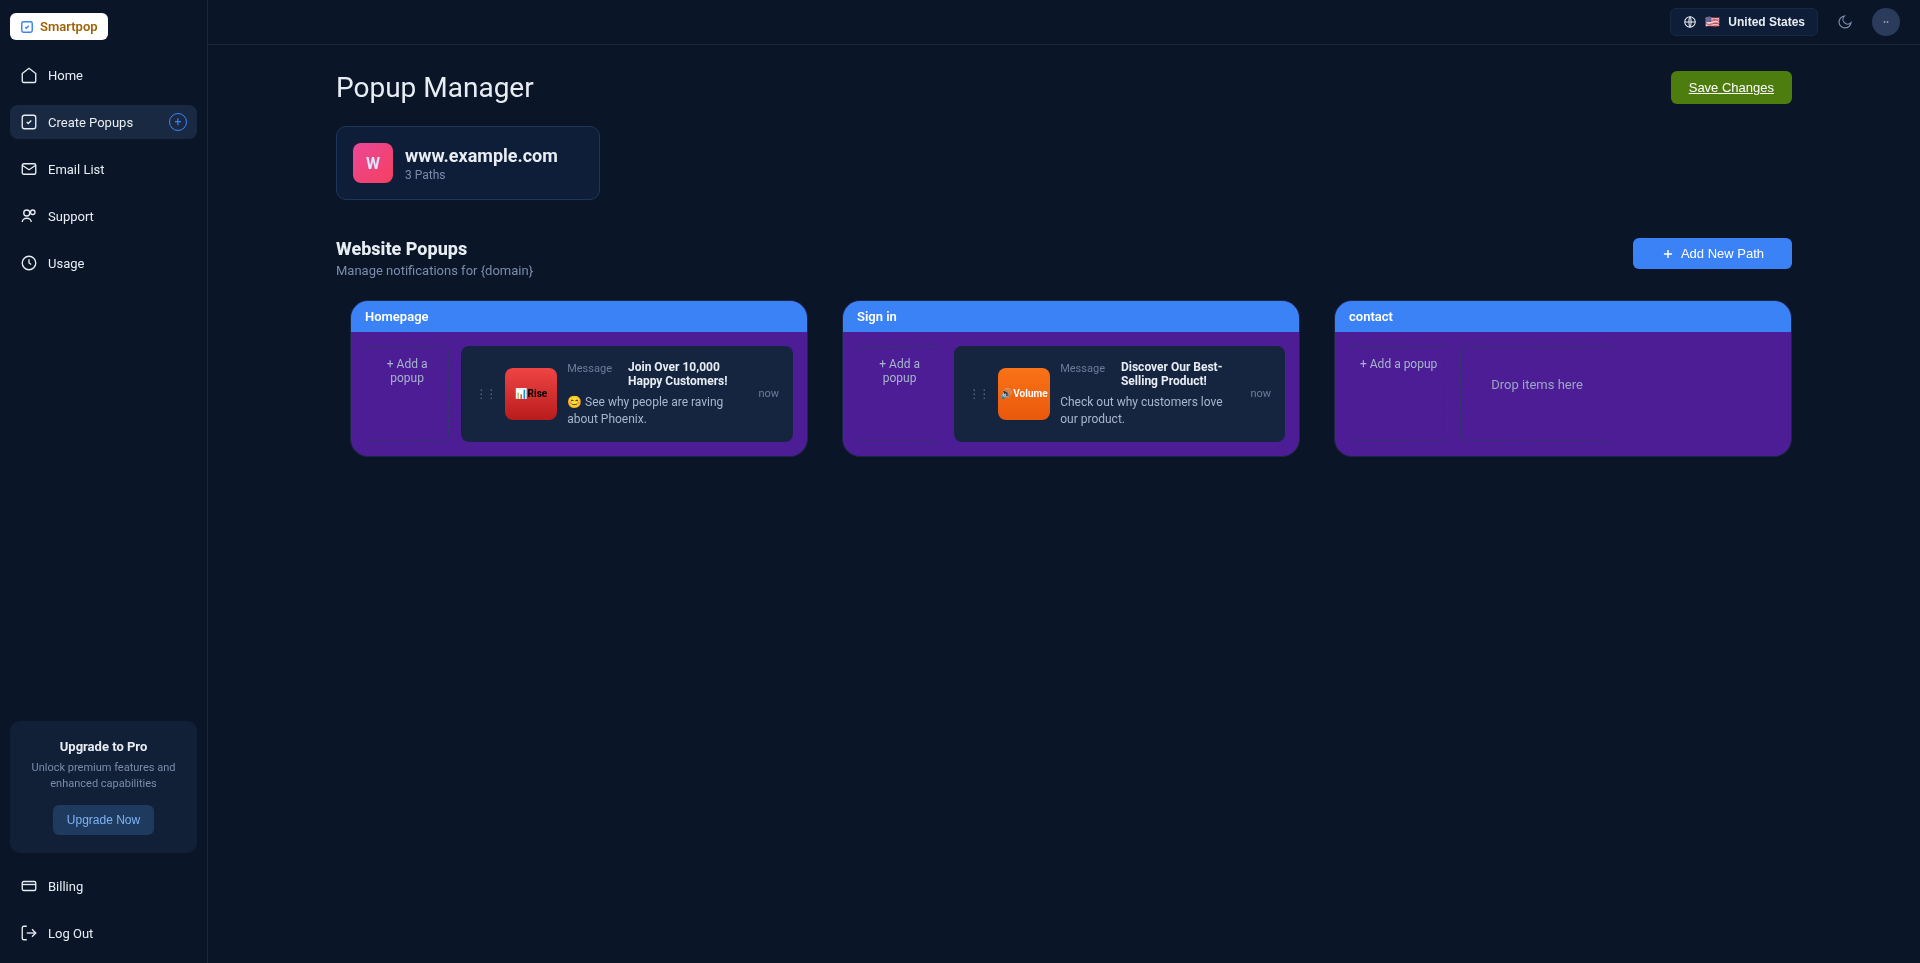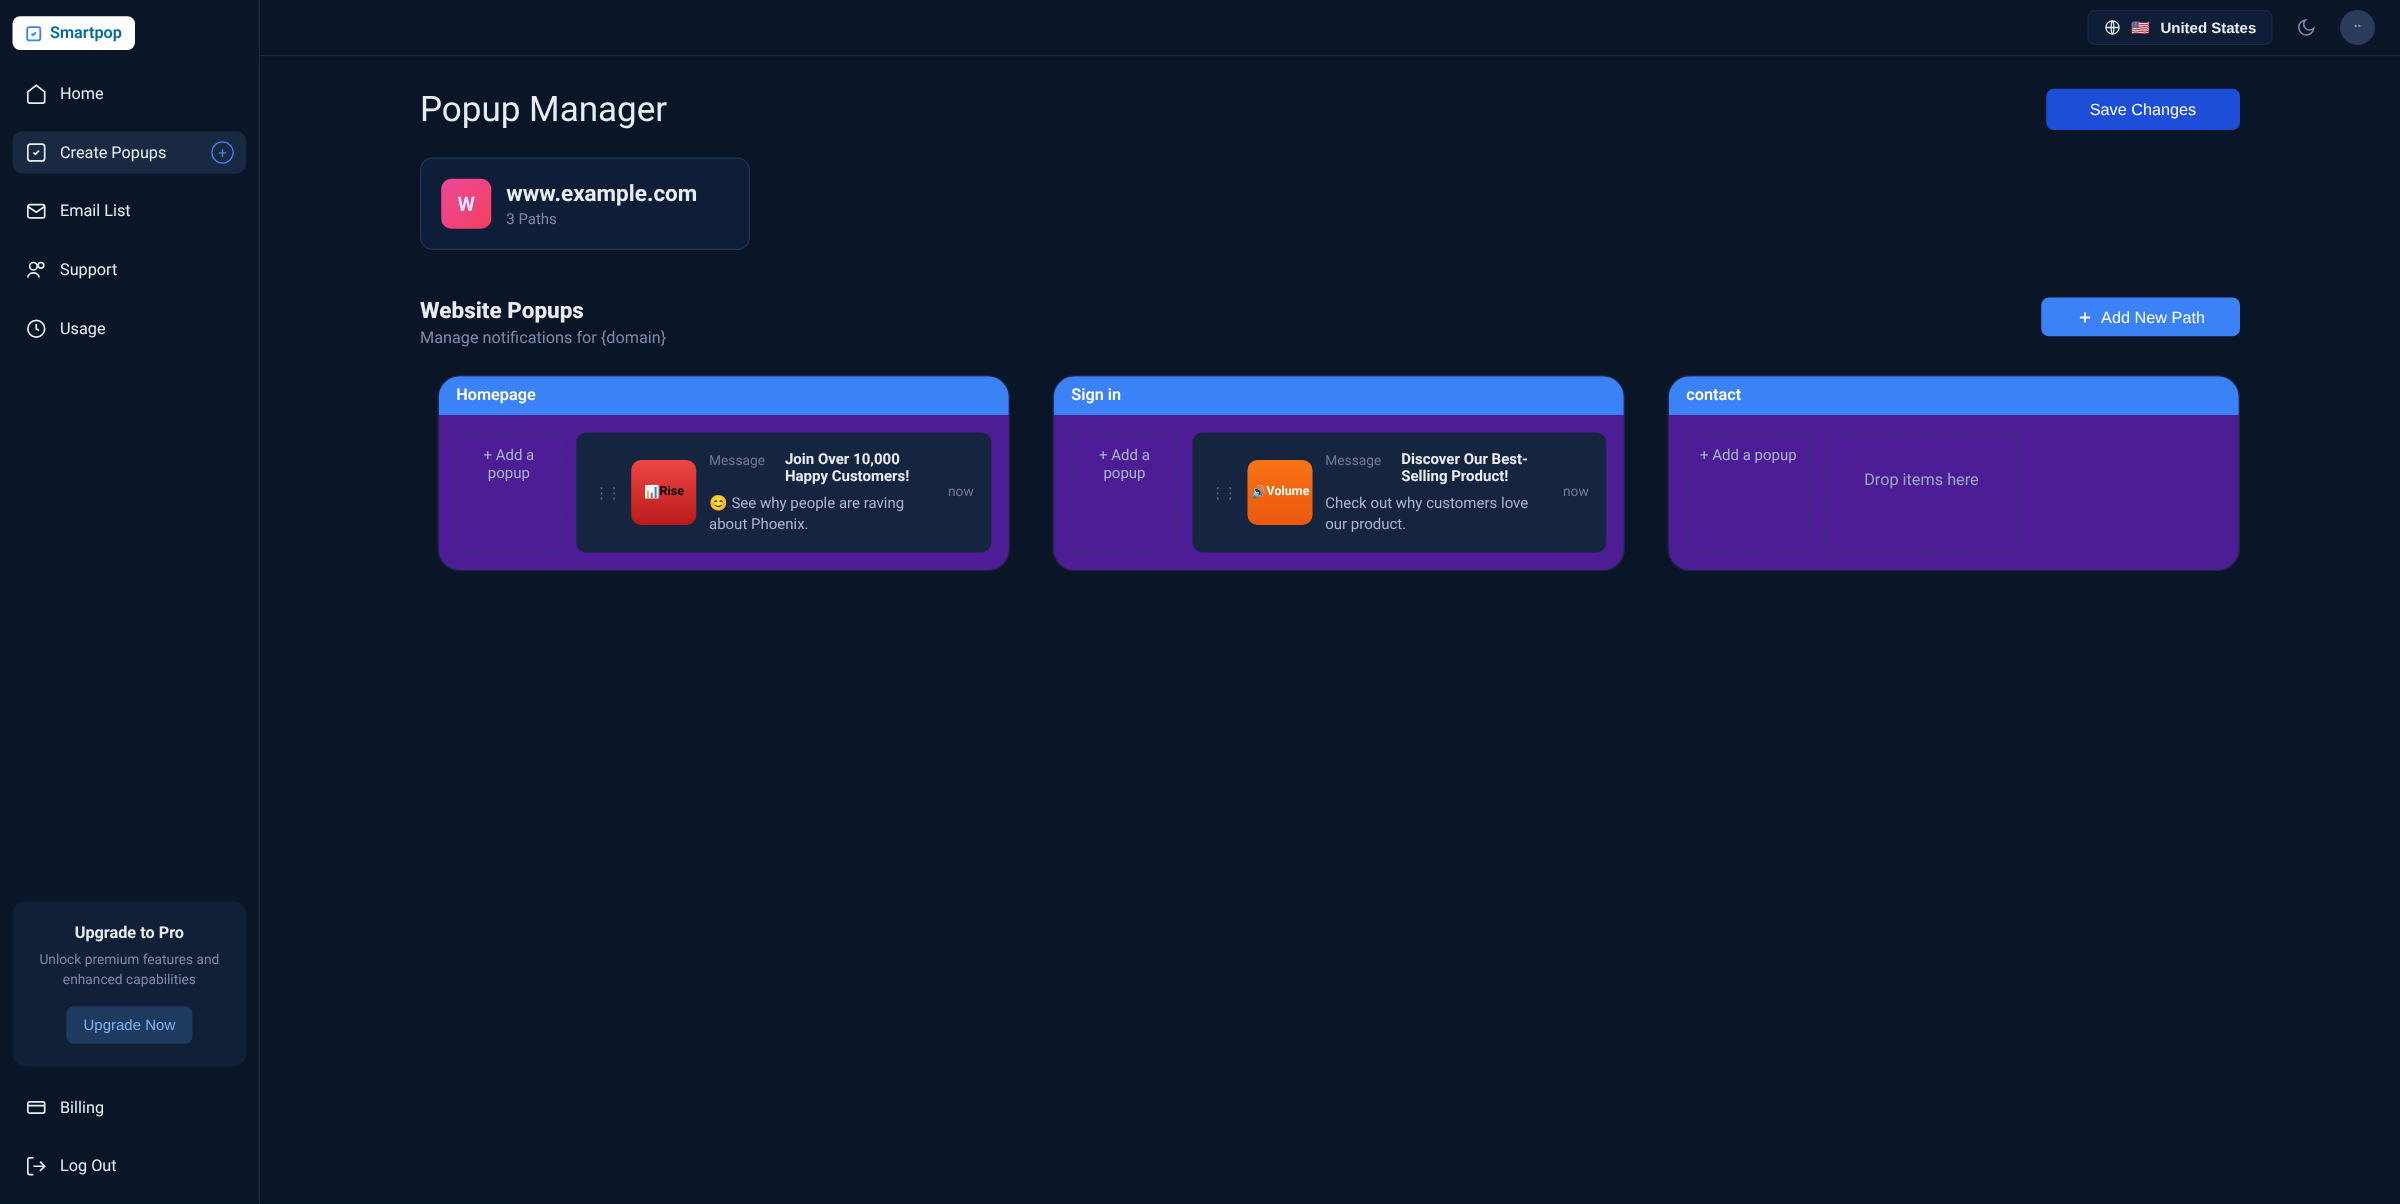--- a/index.html
+++ b/index.html
@@ -22,21 +22,21 @@
       border-right: 1px solid #1a2942;
       display: flex;
       flex-direction: column;
       padding: 13px 10px;
     }
     .logo {
       display: inline-flex;
       align-items: center;
       gap: 6px;
       background: #ffffff;
-      color: #0369a1;
+      color: #a16207;
       border-radius: 6px;
       padding: 6px 10px;
       font-weight: 600;
       font-size: 13px;
       width: fit-content;
       margin-bottom: 18px;
     }
     .logo-icon {
       width: 14px;
       height: 14px;
@@ -165,28 +165,29 @@
       display: flex;
       justify-content: space-between;
       align-items: center;
       margin-bottom: 22px;
     }
     .page-title {
       font-size: 28px;
       font-weight: 400;
     }
     .save-btn {
-      background: #1d4ed8;
+      background: #4d7c0f;
       color: #fff;
       border: none;
       border-radius: 6px;
-      padding: 9px 35px;
+      padding: 9px 18px;
       font-size: 13px;
       font-weight: 500;
       cursor: pointer;
+      text-decoration: underline;
     }
     .website-card {
       background: #0e1e38;
       border: 1px solid #1f3659;
       border-radius: 10px;
       padding: 16px;
       display: flex;
       align-items: center;
       gap: 12px;
       width: 264px;

